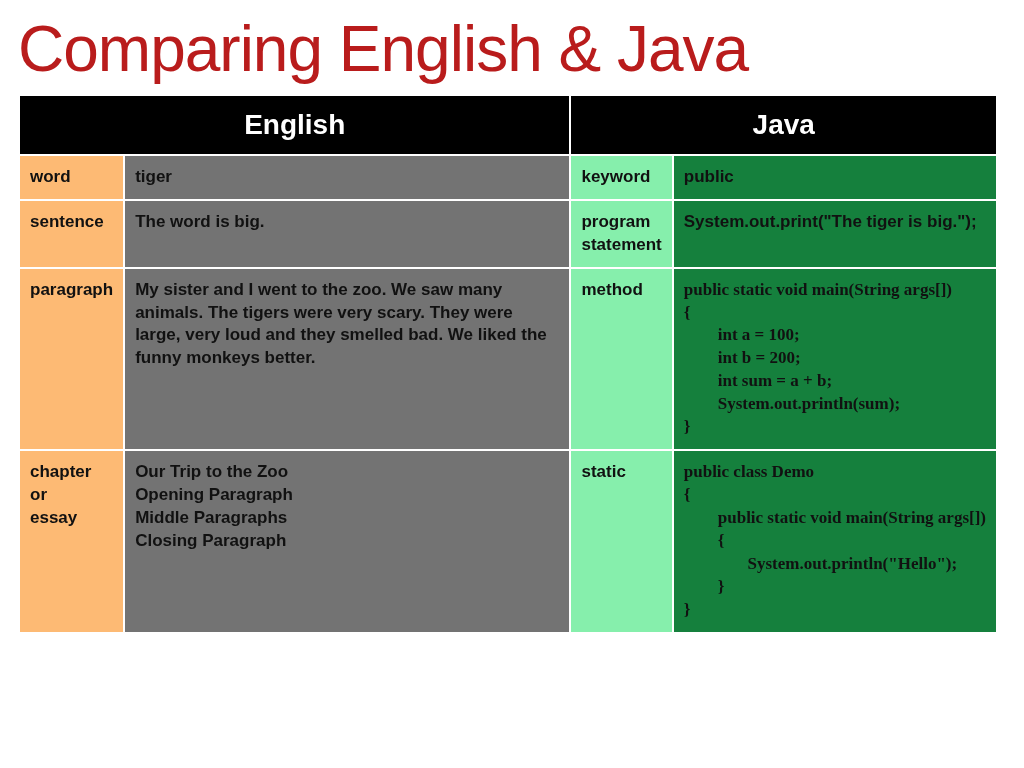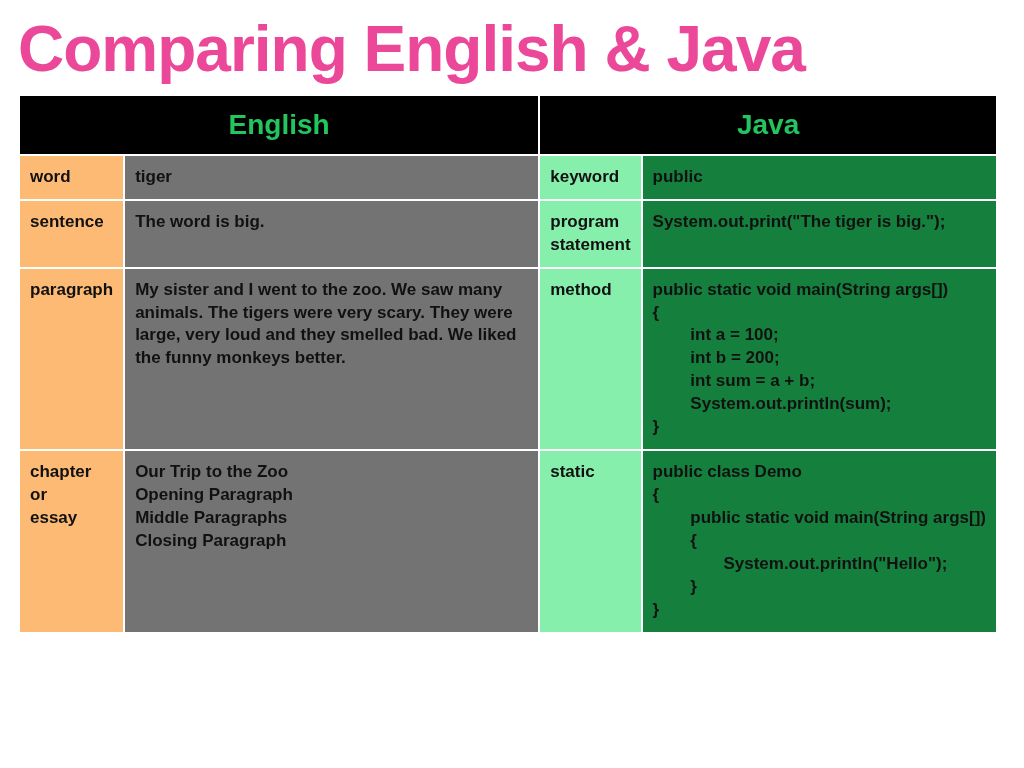--- a/index.html
+++ b/index.html
@@ -4,46 +4,46 @@
 <style>
 * { margin:0; padding:0; box-sizing:border-box; }
 body {
   width:1024px; height:768px;
   background:#fff;
   font-family:Arial, Helvetica, sans-serif;
   overflow:hidden;
 }
 .title {
   font-size:64px;
-  font-weight:700;
-  color:#ec4899;
+  font-weight:400;
+  color:#b91c1c;
   padding:12px 18px 8px 18px;
   letter-spacing:-1px;
 }
 .tbl {
   border-collapse:separate;
   border-spacing:2px;
   width:980px;
   margin:0 18px;
   font-size:17px;
   font-weight:700;
   color:#111;
 }
 .tbl td { padding:10px 10px; vertical-align:top; line-height:1.35; }
-.hdr-main { background:#000; color:#22c55e; text-align:center; font-size:28px; font-weight:700; padding:8px 0; }
+.hdr-main { background:#000; color:#ffffff; text-align:center; font-size:28px; font-weight:700; padding:8px 0; }
 .hdr-sub  { background:#bdbdbd; color:#111; text-align:center; font-weight:700; font-size:18px; padding:6px 0; }
 .c-comp1  { width:150px; }
 .c-ex1    { width:300px; }
 .c-comp2  { width:150px; }
 .c-ex2    { width:380px; }
 .cyan      { background:#fdba74; }
 .cyan-lt   { background:#737373; }
 .yellow    { background:#15803d; }
 .yellow-lt { background:#86efac; }
-.pre { white-space:pre; font-family:Liberation Sans, sans-serif; }
+.pre { white-space:pre; font-family:Liberation Serif, serif; }
 .multi { white-space:pre-line; }
 </style>
 </head>
 <body>
 
 <div class="title">Comparing English &amp; Java</div>
 
 <table class="tbl">
   <tbody>
       <tr>

